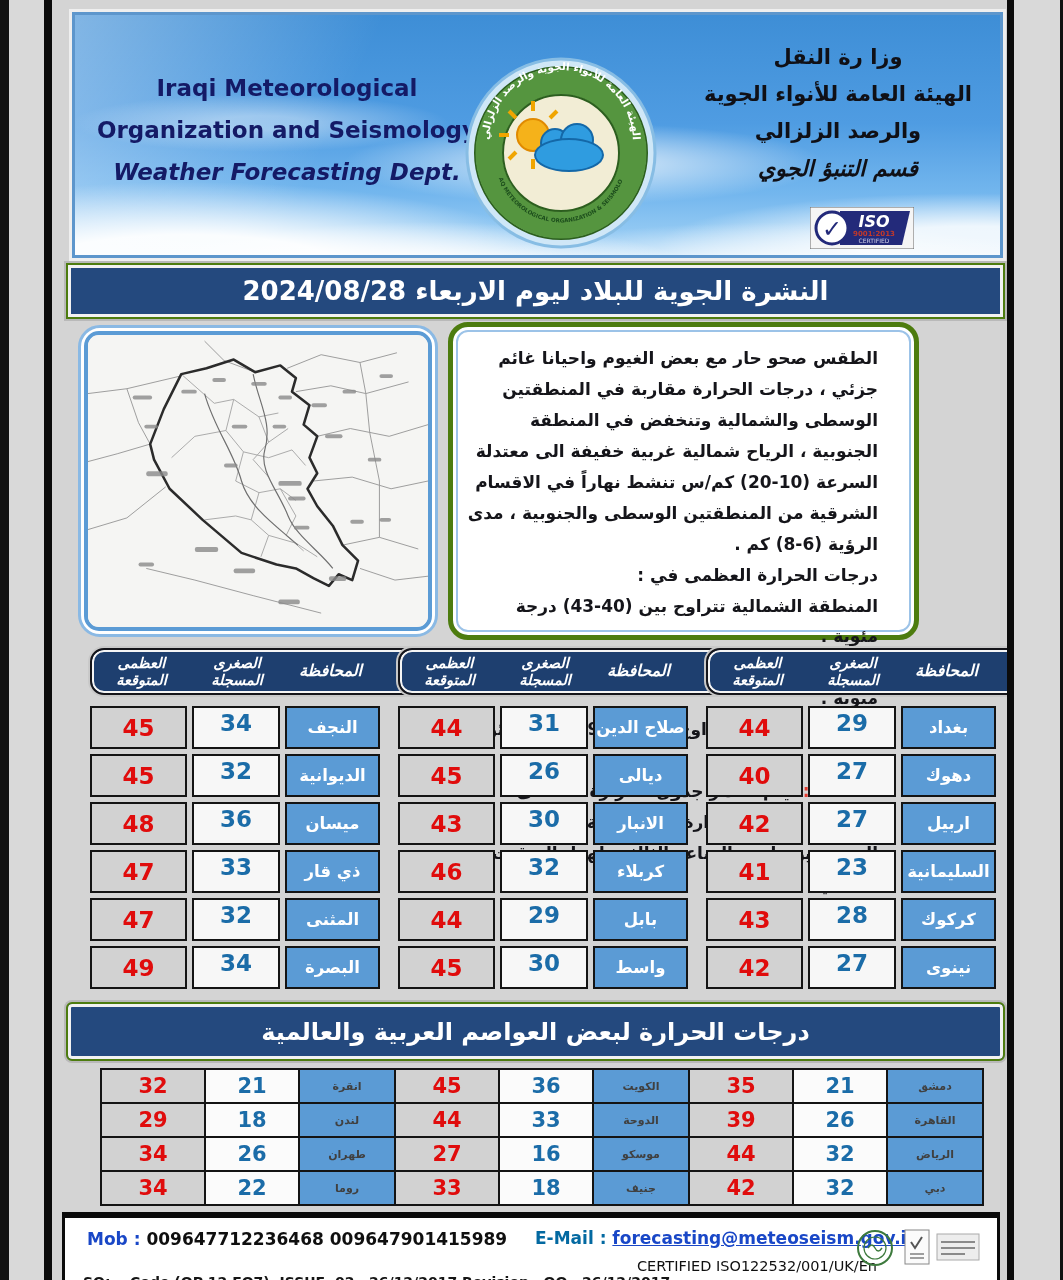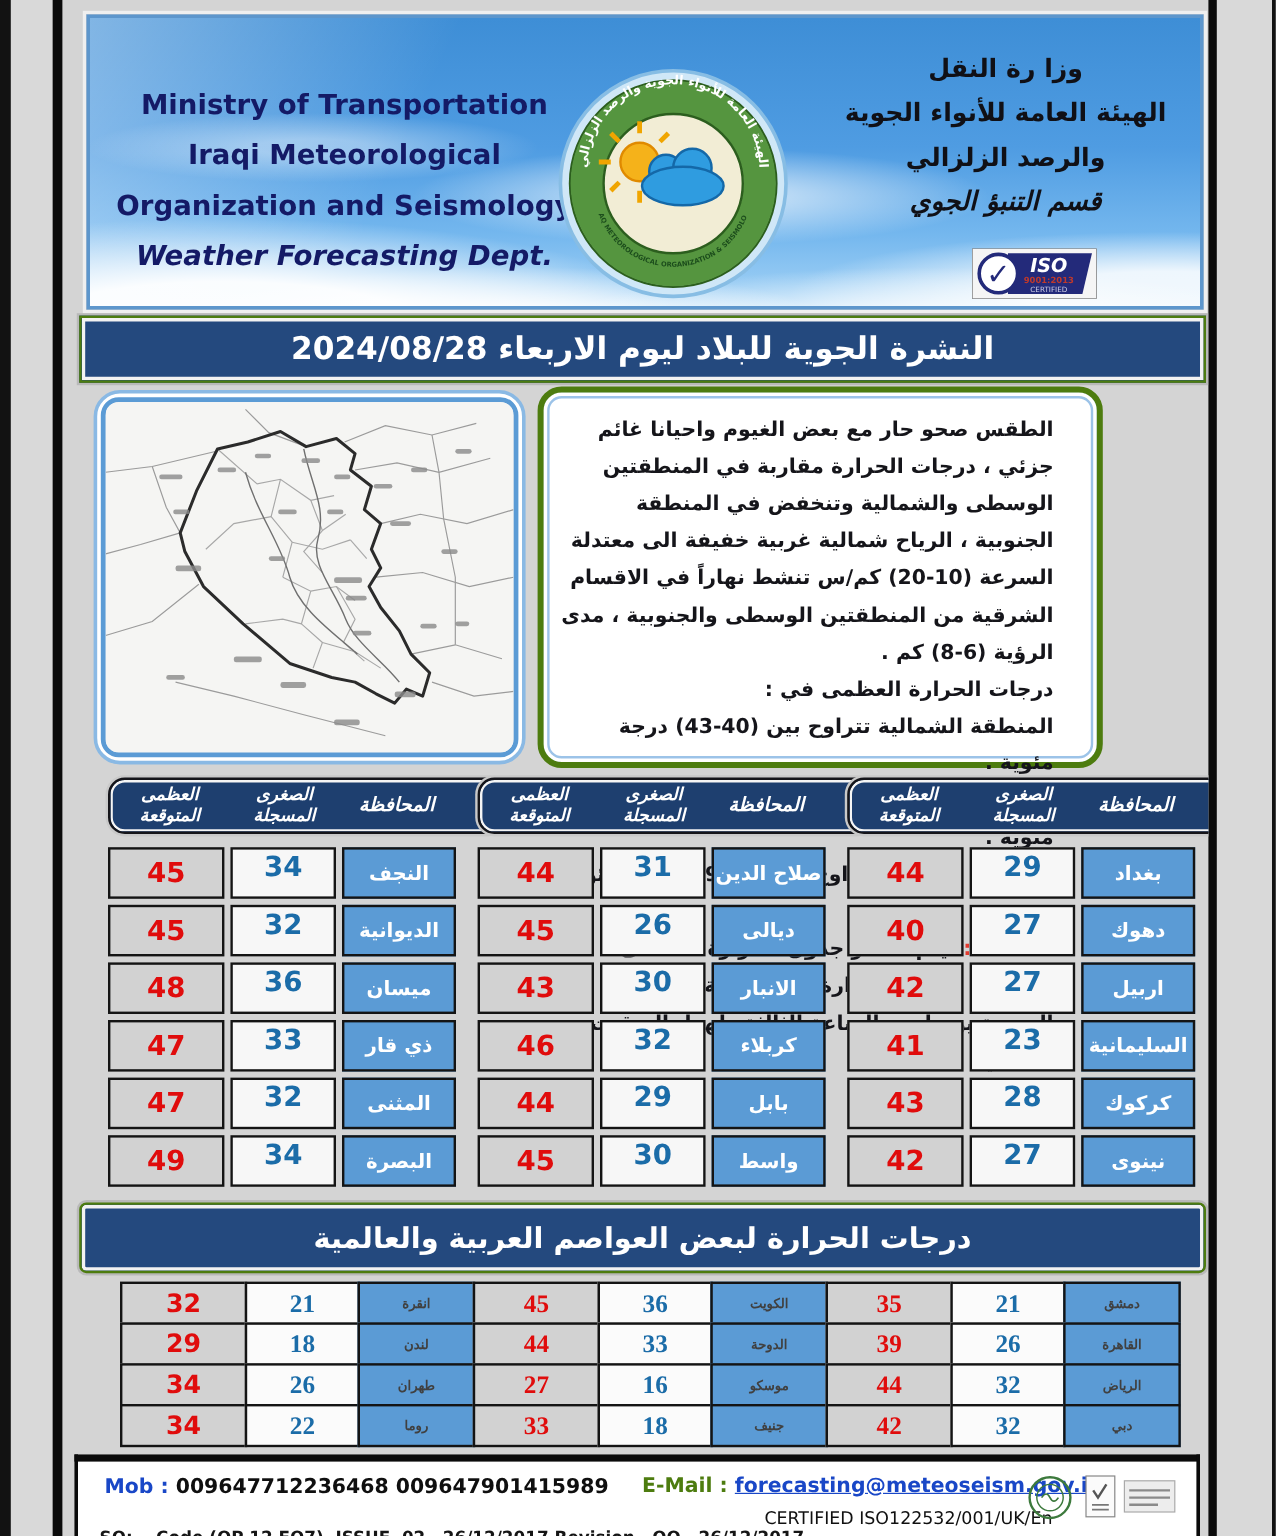--- a/index.html
+++ b/index.html
@@ -94,55 +94,54 @@
   .cmin{width:88px;background:#f7f7f7;color:#1b6ca8;font-size:23px;align-items:flex-start;padding-top:2px;}
   .ccity{width:95px;background:#5b9bd5;color:#ffffff;font-size:16.5px;direction:rtl;}
 
   .t-left{left:38px;}  .t-mid{left:346px;}  .t-right{left:654px;}
 
   
   .wtable{position:absolute;left:48px;top:1068px;width:900px;}
   .wrow{display:flex;height:36px;}
   .wrow + .wrow{margin-top:-2px;}
   .wcell{box-sizing:border-box;border:2px solid #141414;display:flex;align-items:center;justify-content:center;font-weight:bold;}
-  .wcell + .wcell{margin-left:-2px;font-family:Liberation Serif, serif;}
+  .wcell + .wcell{margin-left:-2px;}
   .wmax{width:106px;background:#d2d2d2;color:#e00c0c;font-size:21px;}
   .wmin{width:96px;background:#fbfbfb;color:#1b6ca8;font-size:21px;}
   .wcity{width:98px;background:#5b9bd5;color:#404040;font-size:11px;direction:rtl;}
 
   
   .footer{
     position:absolute;left:10px;top:1212px;width:938px;height:68px;
     background:#ffffff;border:3px solid #0a0a0a;border-top-width:6px;border-bottom:none;
     box-sizing:border-box;overflow:hidden;
   }
   .mob-line{position:absolute;left:22px;top:11px;font-size:17px;font-weight:bold;color:#0f0f0f;}
   .mob-line .lbl{color:#1947c7;}
   .email-line{position:absolute;left:470px;top:10px;font-size:17px;font-weight:bold;}
-  .email-line .lbl{color:#4d7c0f;}
+  .email-line .lbl{color:#0369a1;}
   .email-line a{color:#1947c7;text-decoration:underline;}
   .cert-line{position:absolute;left:572px;top:40px;font-size:14.5px;color:#101010;}
   .code-line{position:absolute;left:18px;top:56px;font-size:14px;font-weight:bold;color:#151515;white-space:pre;}
   .foot-logos{position:absolute;right:14px;top:6px;width:130px;height:48px;}
 </style>
 </head>
 <body>
 
 <div class="strip strip-black-l"></div>
 <div class="strip strip-gray-l"></div>
 <div class="strip strip-line-l"></div>
 <div class="strip strip-line-r"></div>
 <div class="strip strip-gray-r"></div>
 <div class="strip strip-black-r"></div>
 
 <div class="doc">
 
   <div class="header-box">
     <div class="eng-block">
-      <div>Ministry of Transportation</div>
       <div>Iraqi Meteorological</div>
       <div>Organization and Seismology</div>
       <div class="it">Weather Forecasting Dept.</div>
     </div>
 
     <div class="logo-wrap">
       <svg viewBox="0 0 196 196">
         <circle cx="98" cy="98" r="94" fill="#cfe7f7" stroke="#87bde4" stroke-width="3"></circle>
         <circle cx="98" cy="98" r="86" fill="none" stroke="#2c5e1e" stroke-width="2"></circle>
         <circle cx="98" cy="98" r="72" fill="none" stroke="#55953f" stroke-width="27"></circle>

